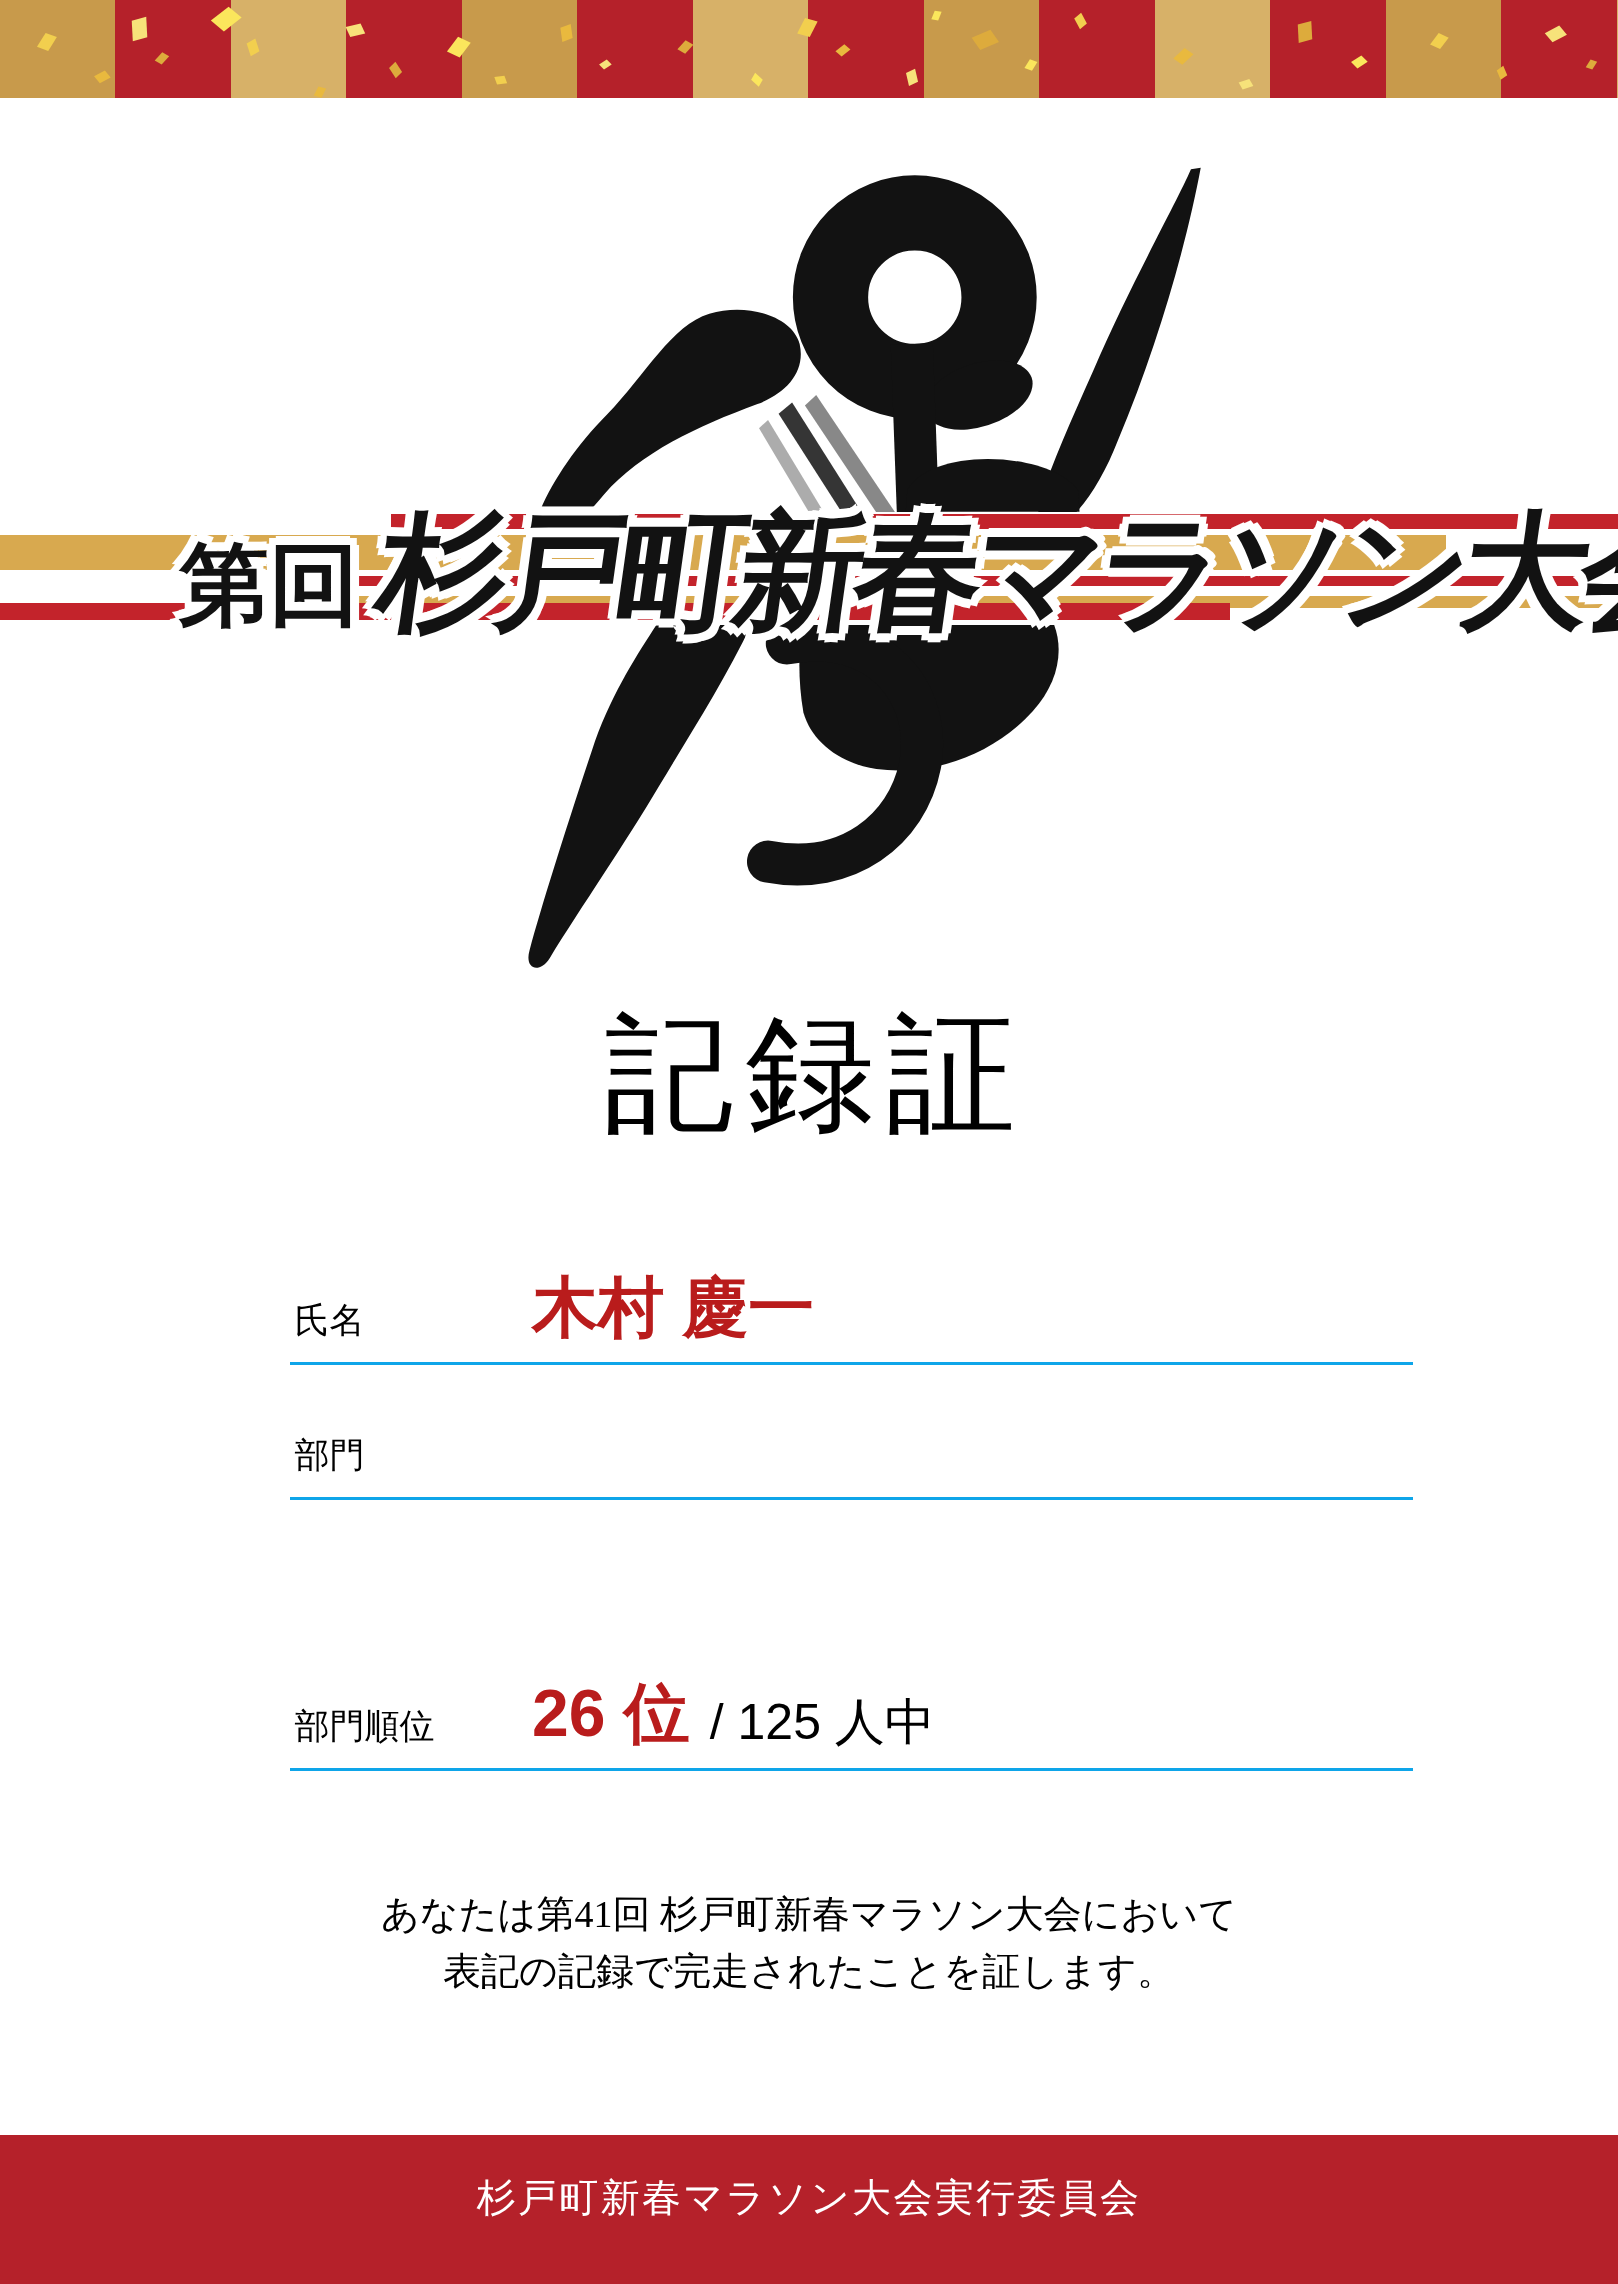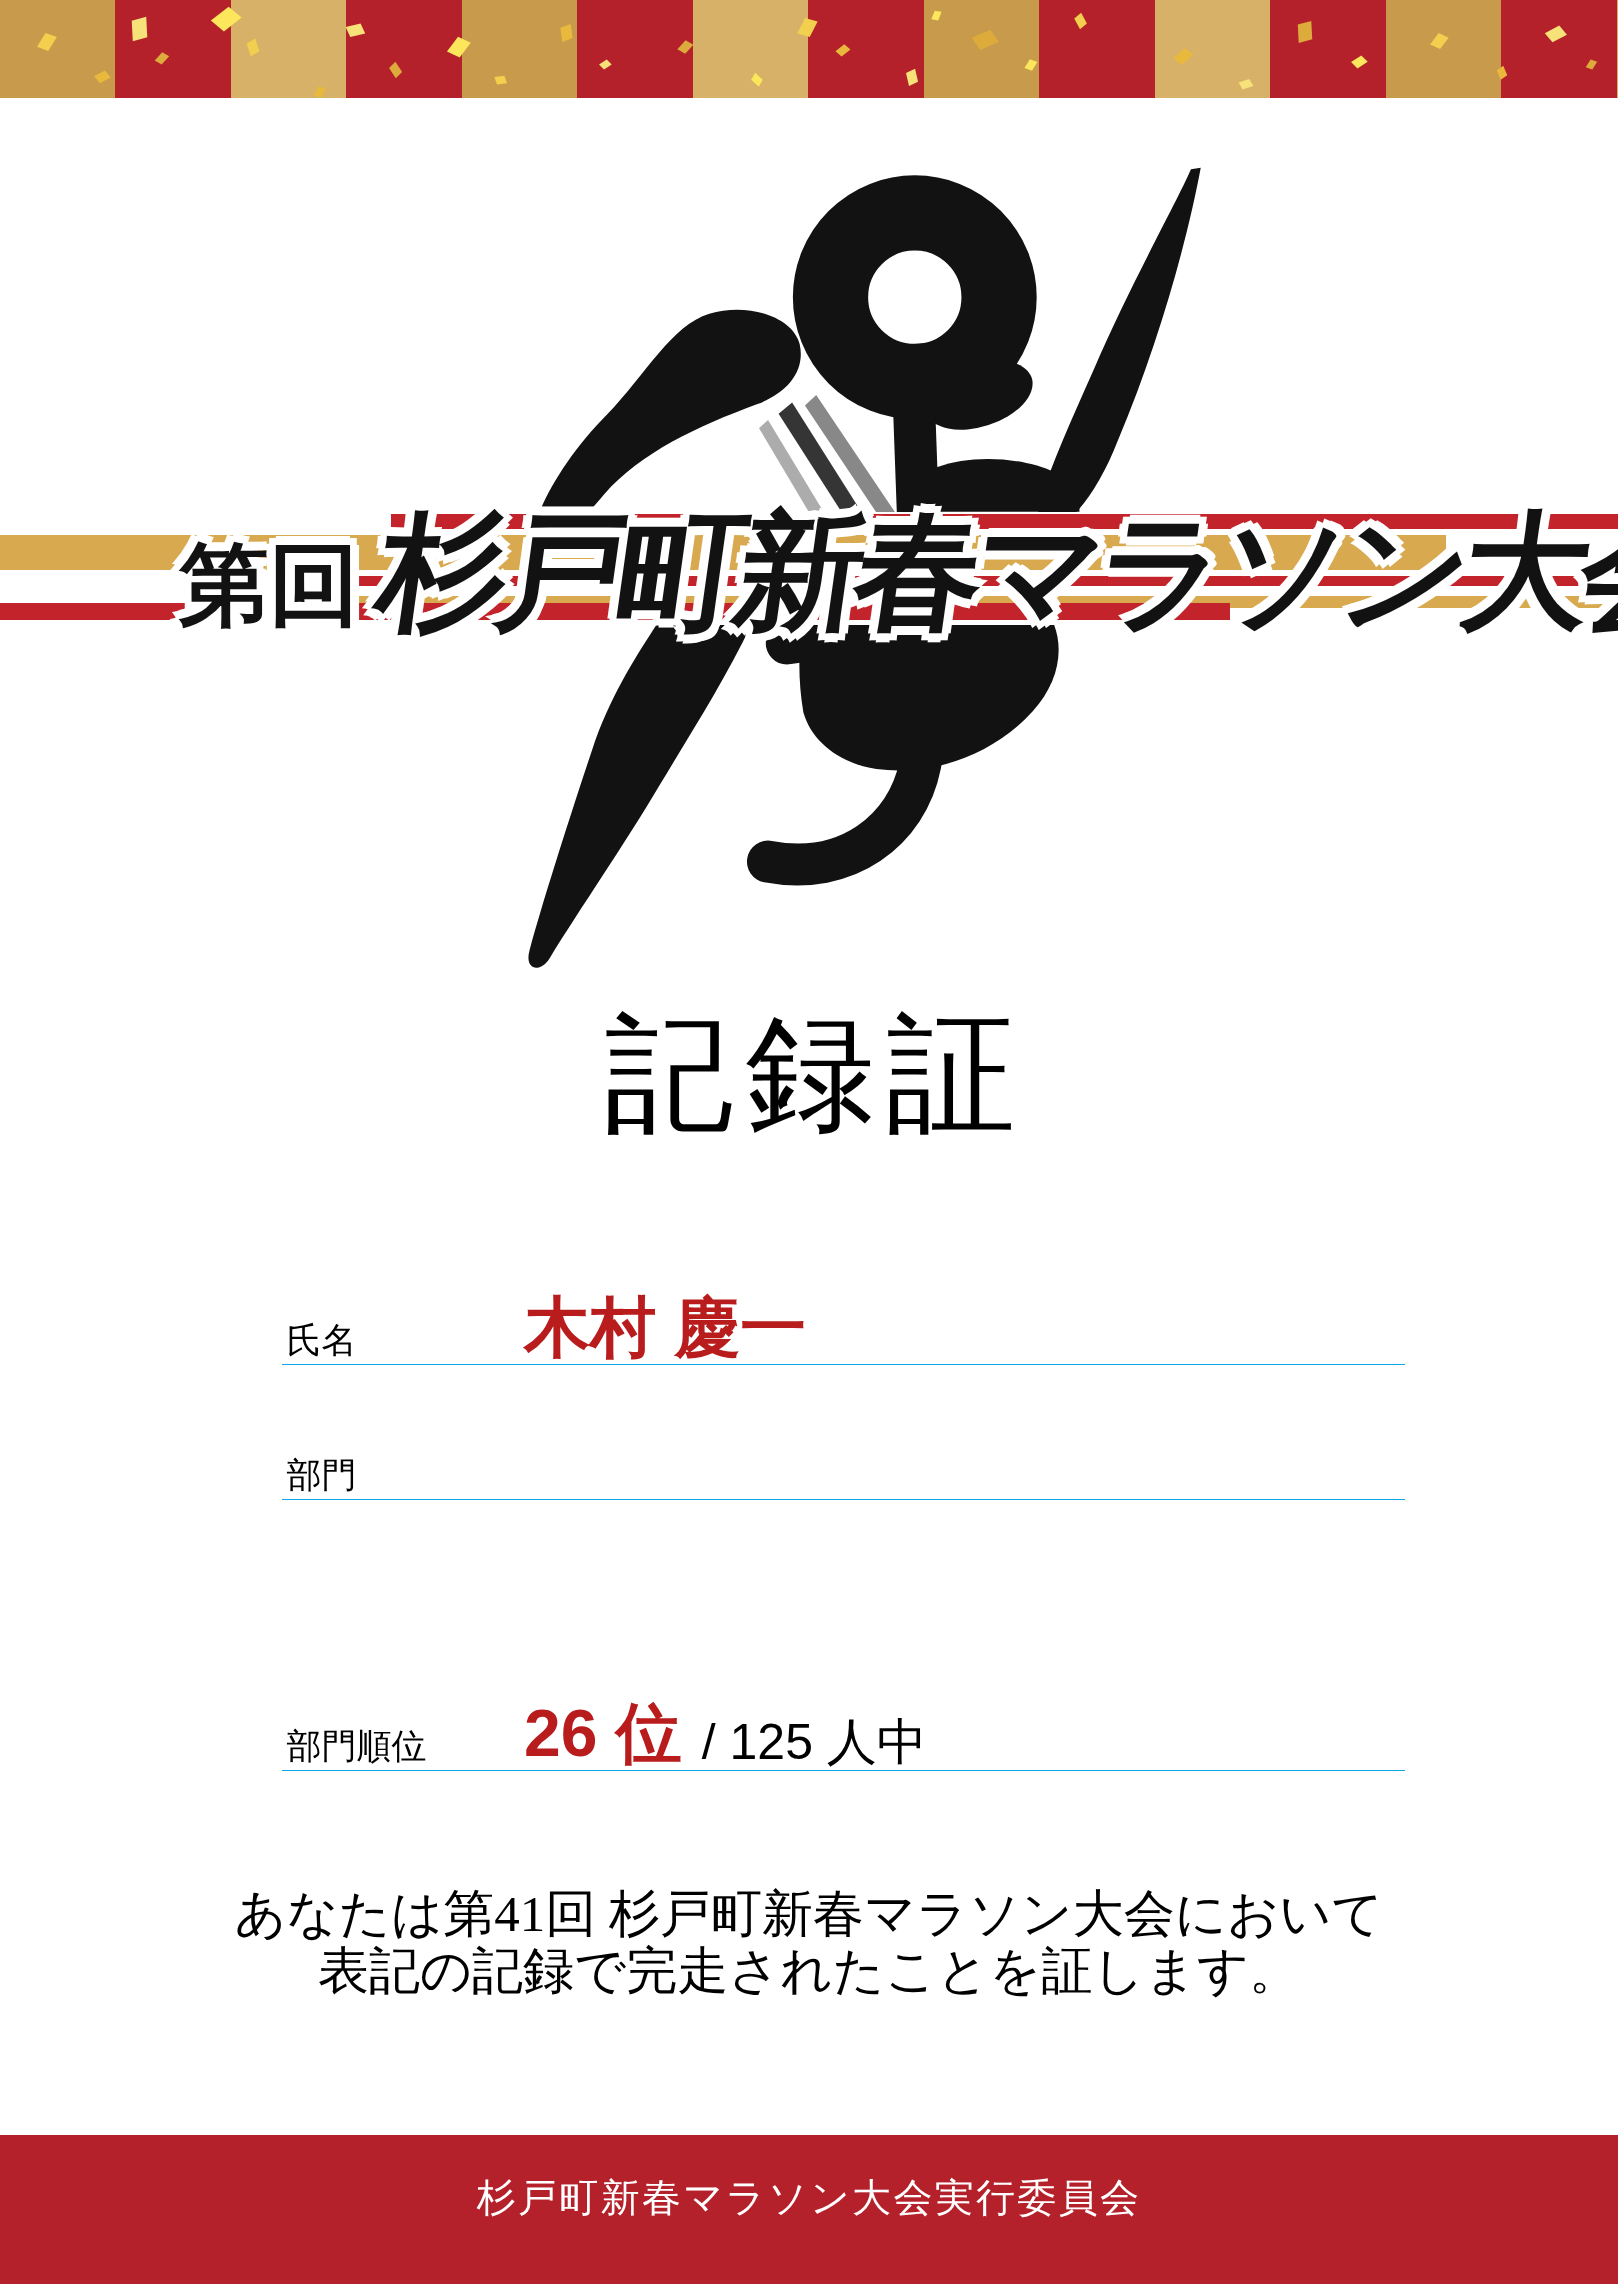--- a/index.html
+++ b/index.html
@@ -58,32 +58,32 @@
           letter-spacing:-9px;margin-left:21px;transform:skewX(-8deg);}
 
   
   .cert-title{
     position:absolute;left:7px;top:1010px;width:1618px;
     text-align:center;font-size:129px;letter-spacing:12px;color:#000;line-height:1;
   }
 
   
   .field-row{
-    position:absolute;left:282px;width:1123px;height:93px;
-    border-bottom:1px solid #0ea5e9;
-    display:flex;align-items:flex-end;
+    position:absolute;left:290px;width:1123px;height:93px;
+    border-bottom:3px solid #0ea5e9;
+    display:flex;align-items:flex-end;padding-bottom:18px;
   }
   .row1{top:1272px;} .row2{top:1407px;} .row3{top:1543px;} .row4{top:1678px;}
   .flabel{display:inline-block;width:242px;font-size:35px;color:#000;padding-left:4.5px;}
   .fvalue{font-family:"Liberation Sans","DejaVu Sans",sans-serif;font-size:66px;color:#b91c1c;line-height:1.1;font-weight:bold;}
   .fvalue2{font-family:"Liberation Sans","DejaVu Sans",sans-serif;font-size:50px;color:#000;margin-left:20px;line-height:1.1;}
 
   
   .statement{position:absolute;left:0;top:1886px;width:1618px;text-align:center;
-             font-size:51px;line-height:57px;color:#000;}
+             font-size:38px;line-height:57px;color:#000;}
   .cert-date{position:absolute;left:0;top:2033px;width:1618px;text-align:center;
              font-size:38px;color:#000;}
 
   
   .footer{position:absolute;left:0;top:2135px;width:1618px;height:149px;background:var(--red);z-index:4;}
   .footer-text{padding-top:36px;text-align:center;font-size:39px;letter-spacing:2.3px;color:#ffffff;}
 </style>
 </head>
 <body>
 

